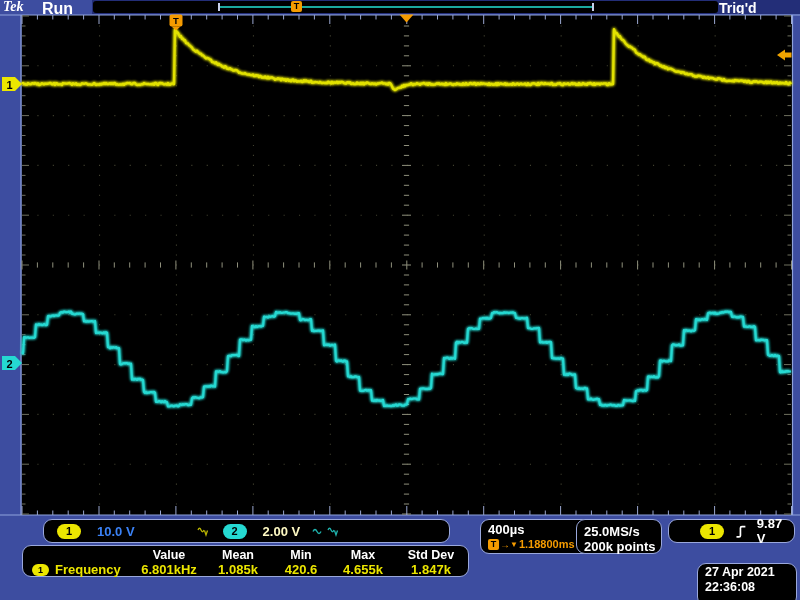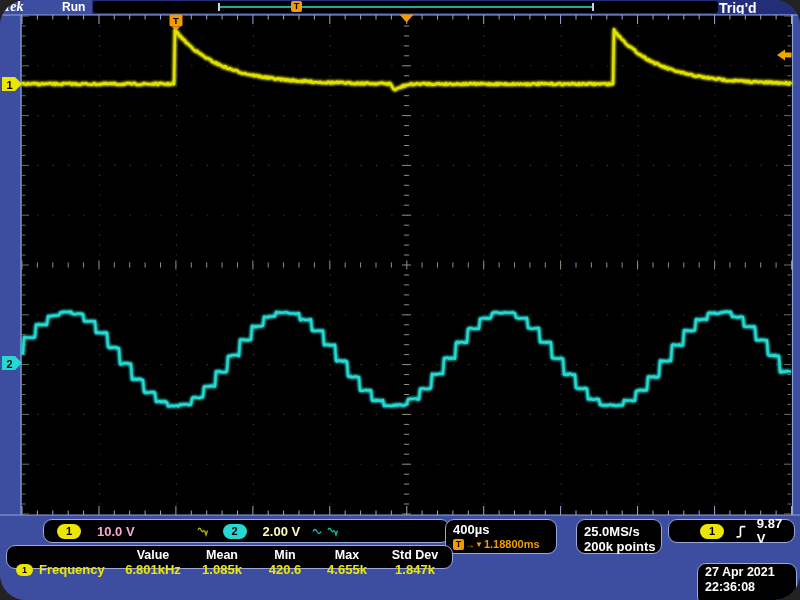--- a/index.html
+++ b/index.html
@@ -1,54 +1,54 @@
 <!DOCTYPE html>
 <html><head>
 <meta charset="utf-8">
 <style>
   html,body{margin:0;padding:0;background:#222;}
   .screen{position:relative;width:800px;height:600px;background:#3d4da0;overflow:hidden;
-          font-family:"Liberation Sans",sans-serif;font-weight:bold;border-radius:26px;-webkit-font-smoothing:antialiased;}
+          font-family:"Liberation Sans",sans-serif;font-weight:bold;-webkit-font-smoothing:antialiased;}
   
   .topbar{position:absolute;left:0;top:0;width:800px;height:14px;background:#232e78;}
   .topbar-left{position:absolute;left:0;top:0;width:92px;height:14px;background:#3d4da0;}
   .tek{position:absolute;left:3px;top:-1px;font-family:"Liberation Serif",serif;font-style:italic;
        font-size:14px;color:#fff;}
-  .run{position:absolute;left:62px;top:0px;font-size:12px;color:#fff;text-align:center;}
+  .run{position:absolute;left:42px;top:0px;font-size:16px;color:#fff;text-align:center;}
   .trigd{position:absolute;left:719px;top:0px;font-size:14px;color:#fff;}
   .acqbar{position:absolute;left:93px;top:1px;width:625px;height:12px;background:#000;border-radius:3px;}
   .acqwin{position:absolute;left:127px;top:5px;width:372px;height:2px;background:#1ba99e;}
   .bracket{position:absolute;top:2px;width:2px;height:8px;background:#c8d0ea;}
   .bl{left:125px}.br{left:499px}
   .acqT{position:absolute;left:198px;top:0px;width:11px;height:11px;background:#f59b00;border-radius:2px;
         color:#000;font-size:9px;line-height:11px;text-align:center;}
   
   #scope-svg{position:absolute;left:0;top:14px;}
   
   .statusbar{position:absolute;left:0;top:516px;width:800px;height:84px;background:#3d4da0;}
   .box{position:absolute;background:#000;border:1px solid #9aa8dc;border-radius:9px;box-sizing:border-box;color:#fff;}
   .oval{display:inline-flex;align-items:center;justify-content:center;width:24px;height:15px;
         border-radius:8px;color:#000;font-size:11px;flex:none;}
   .oval.y{background:#ece600;} .oval.c{background:#25d9d2;}
   .oval.sm{width:17px;height:12px;font-size:9px;border-radius:6px;}
   .ch-box{left:43px;top:3px;width:407px;height:24px;display:flex;align-items:center;font-size:13px;}
-  .ch1t{color:#f9a8d4;margin-left:16px;}
+  .ch1t{color:#3b82f6;margin-left:16px;}
   .ch2t{color:#fef9c3;margin-left:16px;}
   .mini{margin-left:12px;flex:none;}
-  .time-box{left:445px;top:3px;width:112px;height:35px;padding:2px 4px 0 7px;}
+  .time-box{left:480px;top:3px;width:112px;height:35px;padding:2px 4px 0 7px;}
   .tb-scale{font-size:13px;color:#fff;line-height:15px;}
   .tb-delay{display:flex;align-items:center;color:#f59b00;line-height:15px;}
   .t-ico{width:11px;height:11px;background:#f59b00;border-radius:2px;color:#000;font-size:9px;
          line-height:11px;text-align:center;flex:none;}
   .d-arrow{font-size:10px;margin:0 0px 0 1px;}
   .d-tri{font-size:8px;margin-right:1px;}
   .d-val{font-size:11px;}
   .acq-box{left:576px;top:3px;width:86px;height:35px;padding:4px 0 0 7px;font-size:13px;line-height:15px;}
   .trig-box{left:668px;top:3px;width:127px;height:24px;display:flex;align-items:center;font-size:13px;}
-  .meas-box{left:6px;top:29px;width:447px;height:24px;padding-top:1px;}
+  .meas-box{left:22px;top:29px;width:447px;height:32px;padding-top:1px;}
   .meas-head,.meas-row{display:grid;grid-template-columns:110px 72px 66px 60px 64px 72px;align-items:center;height:15px;}
   .meas-head{font-size:12.5px;color:#fff;}
   .meas-head span,.meas-row .mval{text-align:center;}
   .meas-row{font-size:13px;color:#ece600;}
   .meas-label{display:flex;align-items:center;padding-left:9px;gap:6px;}
   .dt-box{left:697px;top:47px;width:100px;height:43px;padding:1px 16px 0 7px;font-size:12.5px;line-height:15px;}
 </style>
 </head>
 <body>
 

